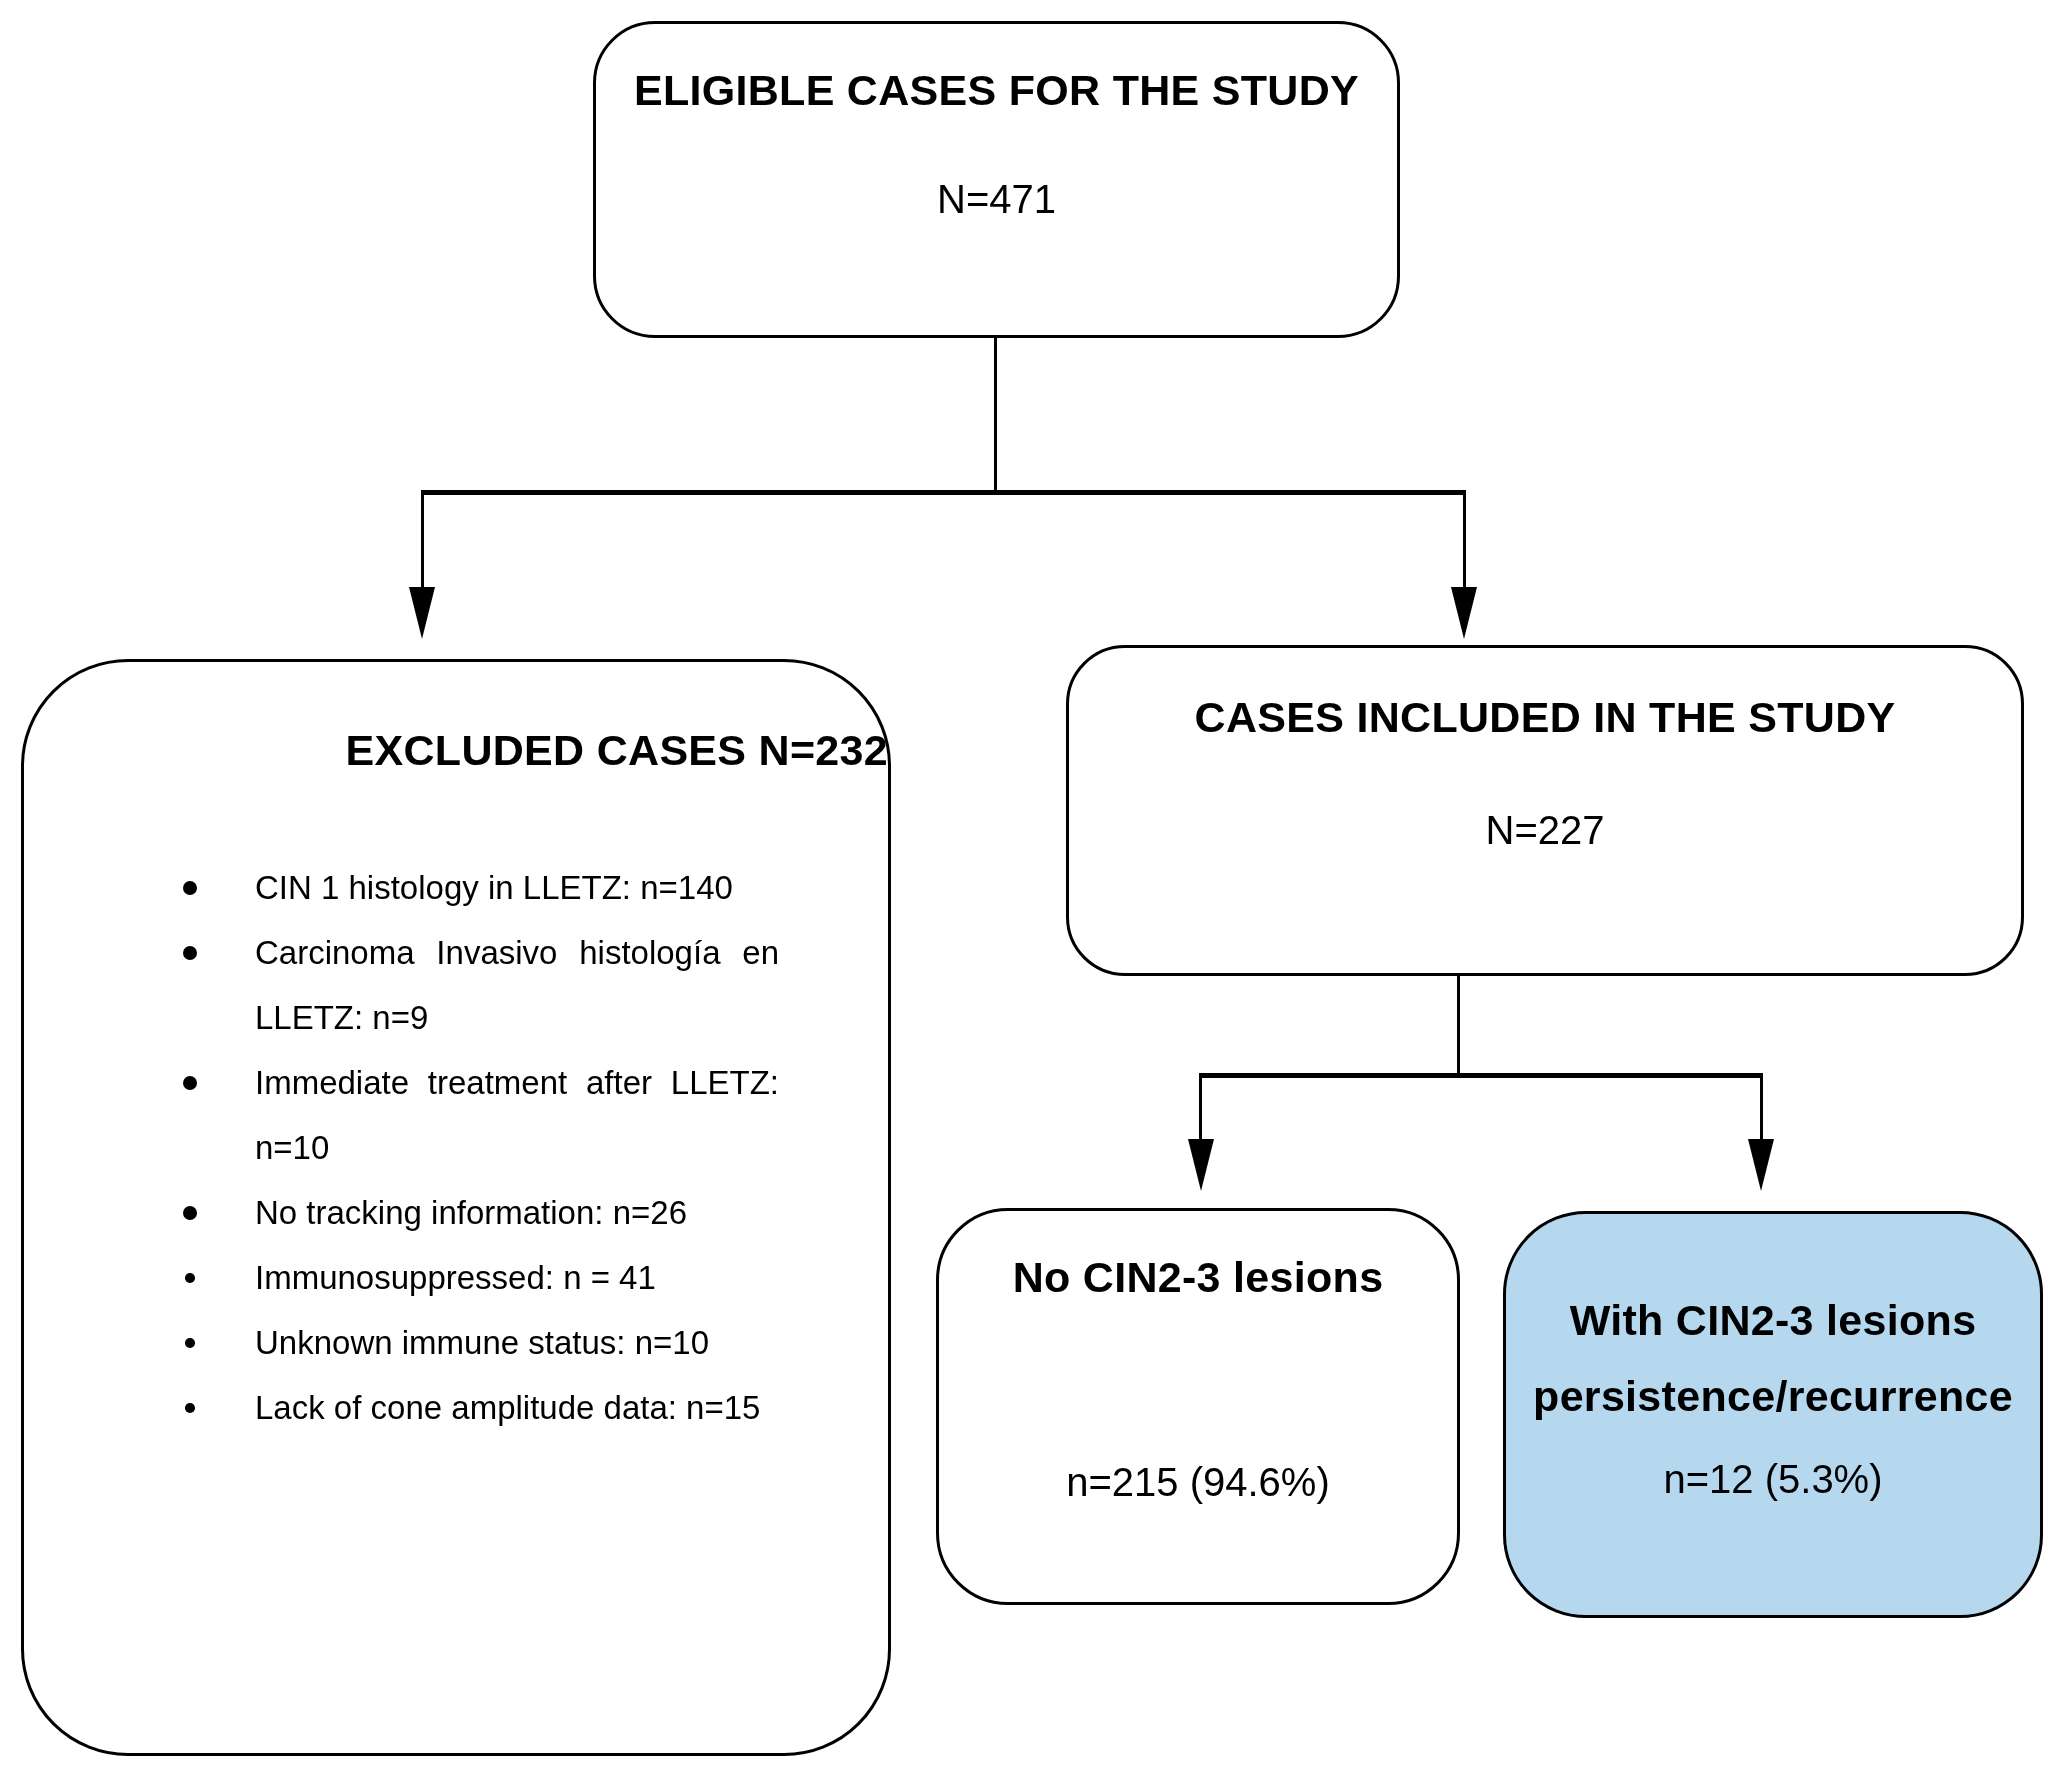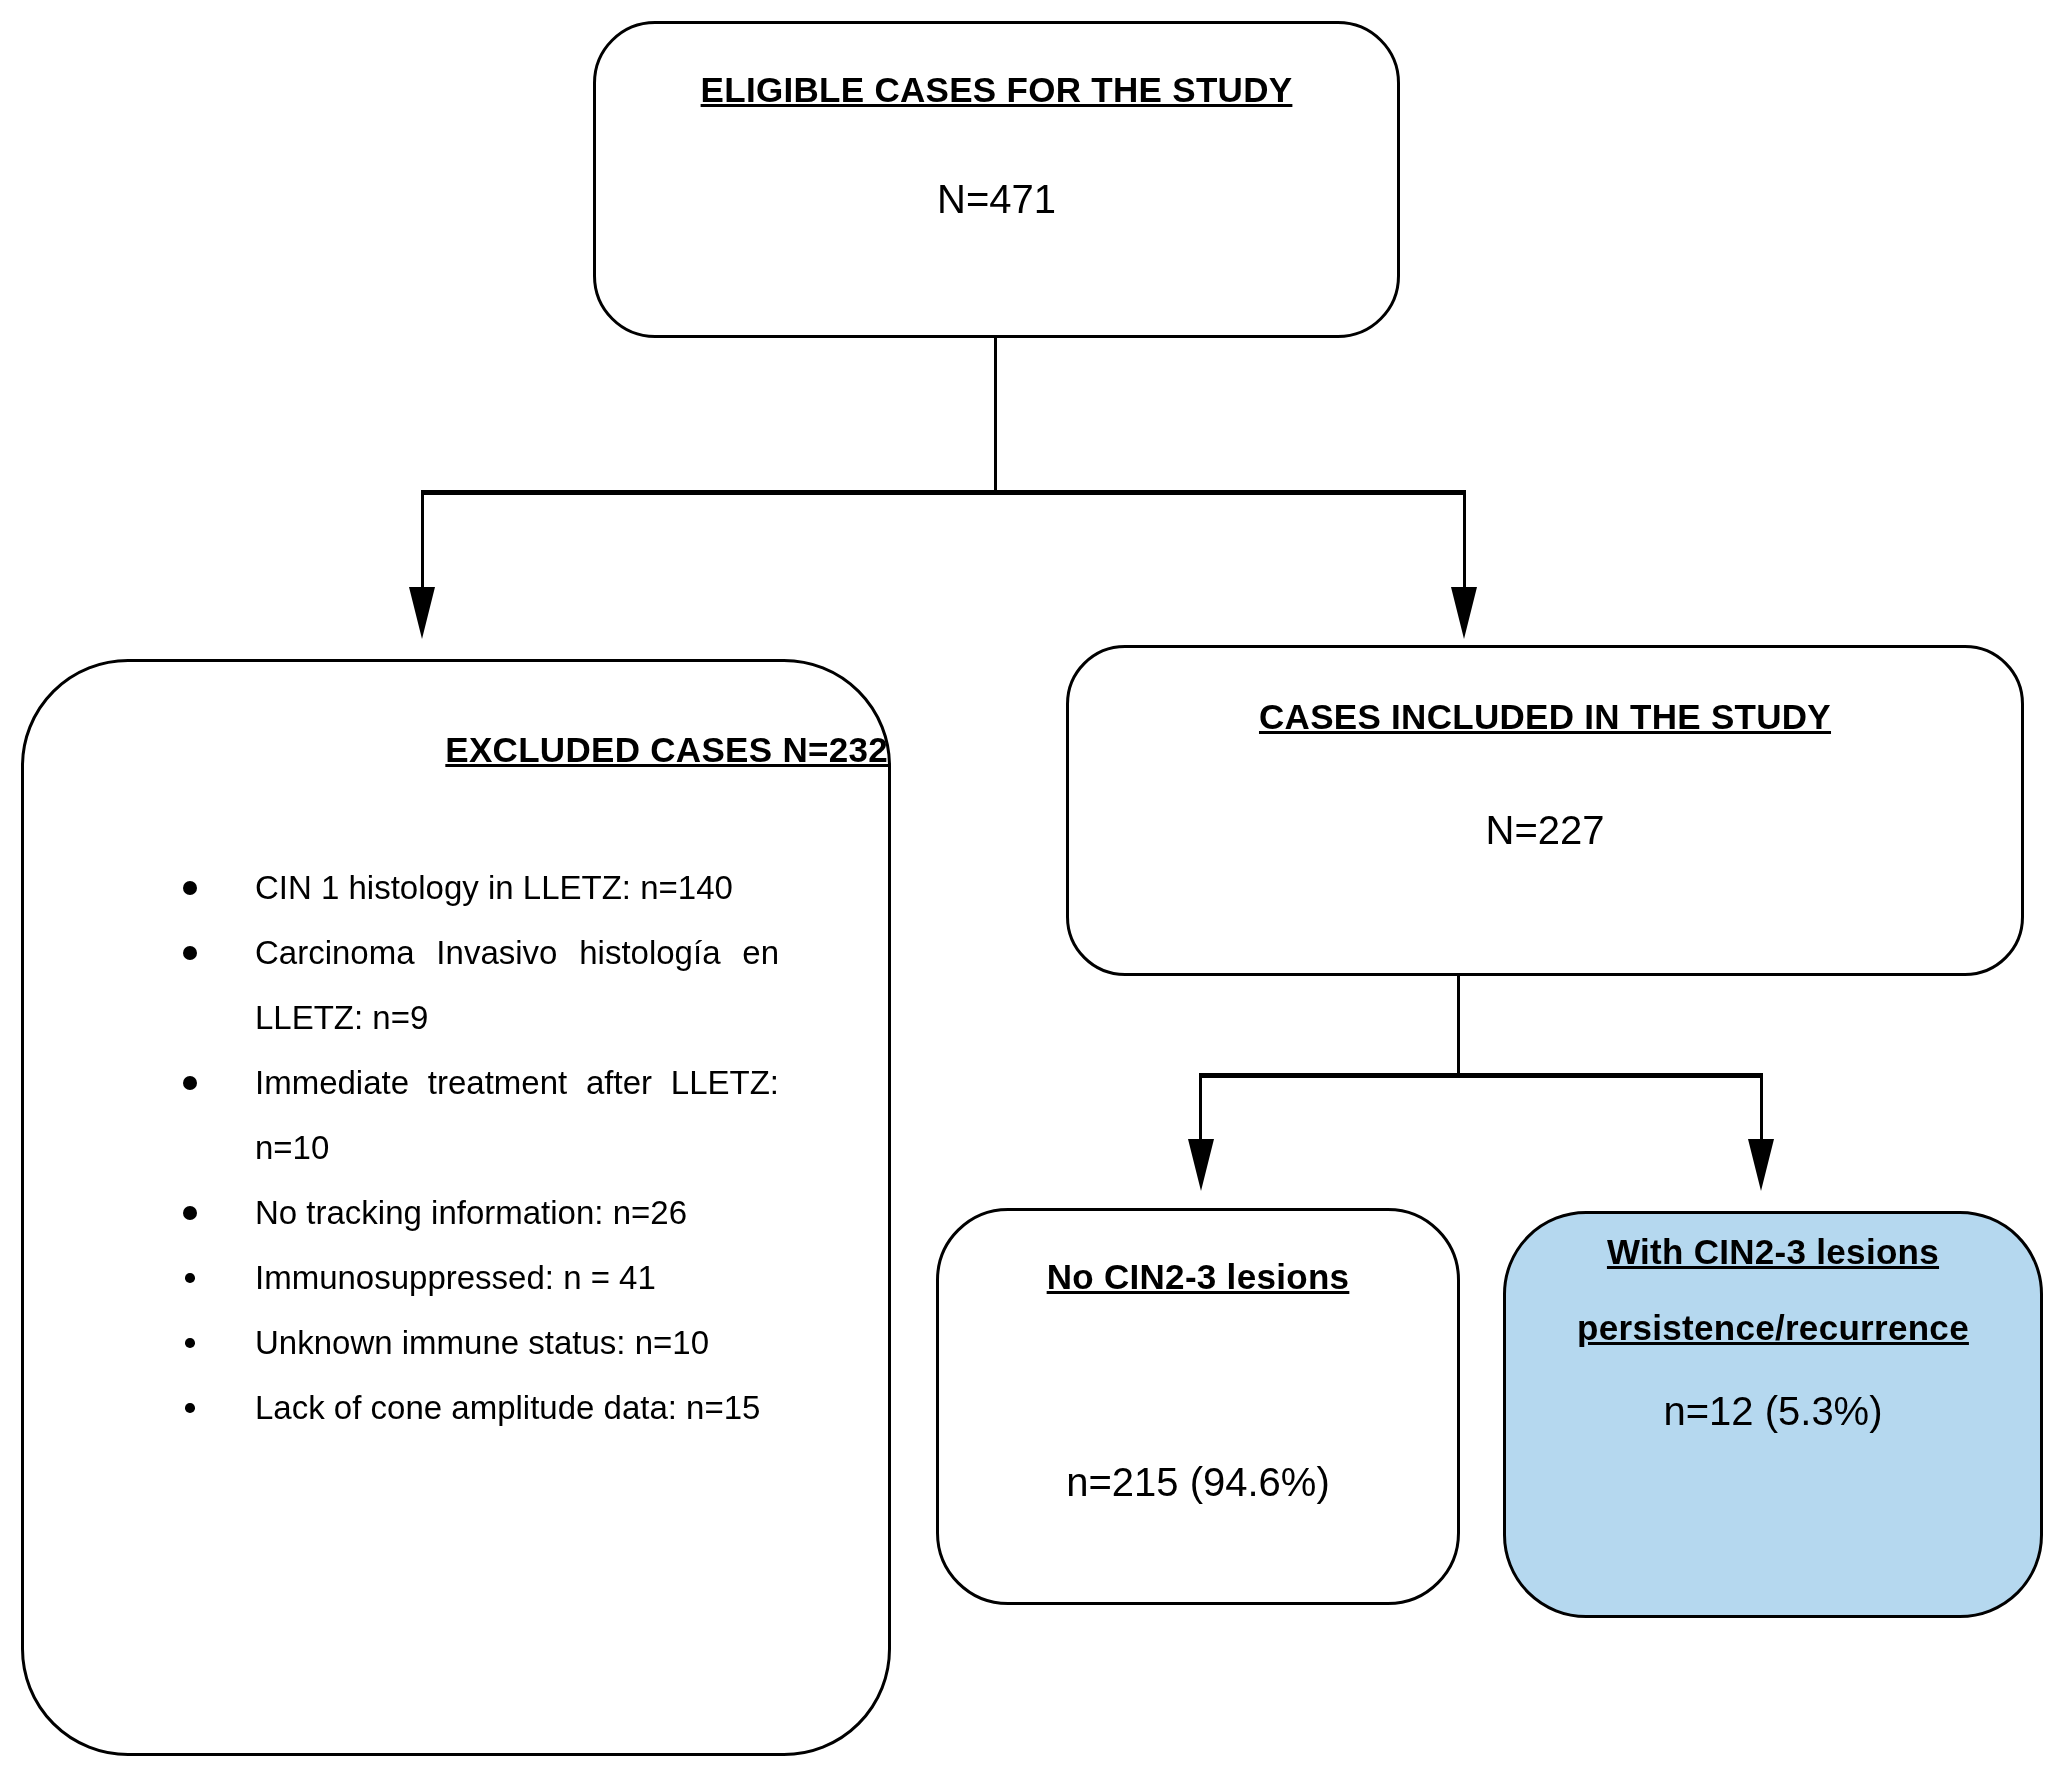--- a/index.html
+++ b/index.html
@@ -19,46 +19,45 @@
     position: absolute;
     box-sizing: border-box;
     border: 3.5px solid #000000;
     background: #ffffff;
     display: flex;
     flex-direction: column;
     align-items: center;
   }
   .box-title {
     font-weight: bold;
-    font-size: 35px;
+    font-size: 43px;
     line-height: 52px;
     text-align: center;
     letter-spacing: 0.3px;
-    text-decoration: underline;
   }
   .box-count {
     font-size: 40px;
     line-height: 48px;
     text-align: center;
   }
 
   
   #eligible-box   { left: 593px;  top: 21px;   width: 807px; height: 317px;  border-radius: 62px;  padding-top: 40px; }
   #eligible-box .box-count { margin-top: 59px; }
 
   #excluded-box   { left: 21px;   top: 659px;  width: 870px; height: 1097px; border-radius: 107px; padding-top: 62px; align-items: stretch; }
   #excluded-box .box-title { text-align: right; }
 
   #included-box   { left: 1066px; top: 645px;  width: 958px; height: 331px;  border-radius: 59px;  padding-top: 43px; }
   #included-box .box-count { margin-top: 63px; }
 
   #no-lesions-box { left: 936px; top: 1208px; width: 524px;  height: 397px;  border-radius: 72px; padding-top: 40px; }
   #no-lesions-box .box-count { margin-top: 155px; text-align: right; }
 
-  #recurrence-box { left: 1503px; top: 1211px; width: 540px;  height: 407px;  border-radius: 83px; background: #b5d8ef; }
+  #recurrence-box { left: 1503px; top: 1211px; width: 540px;  height: 407px;  border-radius: 83px; padding-top: 68px; background: #b5d8ef; }
   #recurrence-box .box-title { line-height: 76px; }
   #recurrence-box .box-count { margin-top: 21px; }
 
   
   .ex-list {
     margin: 79px 0 0 0;
     padding: 0;
     list-style: none;
   }
   .ex-item {

